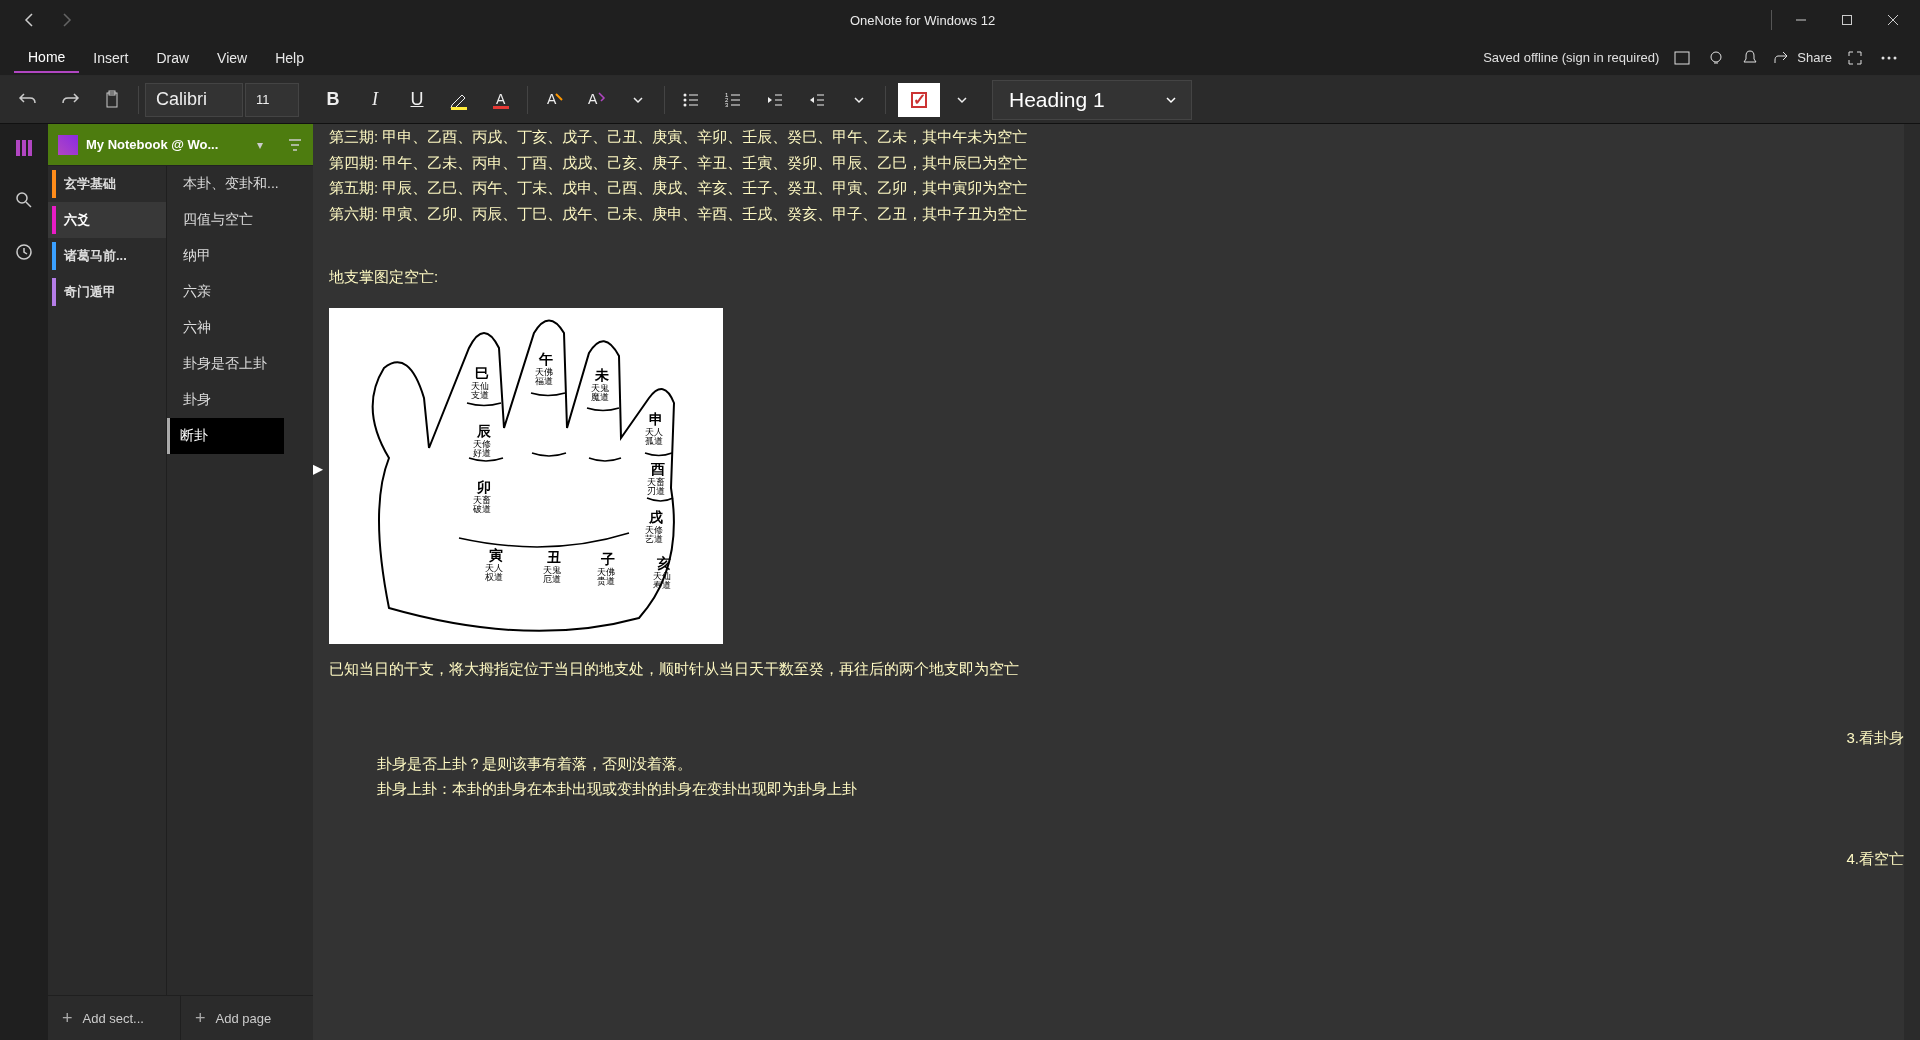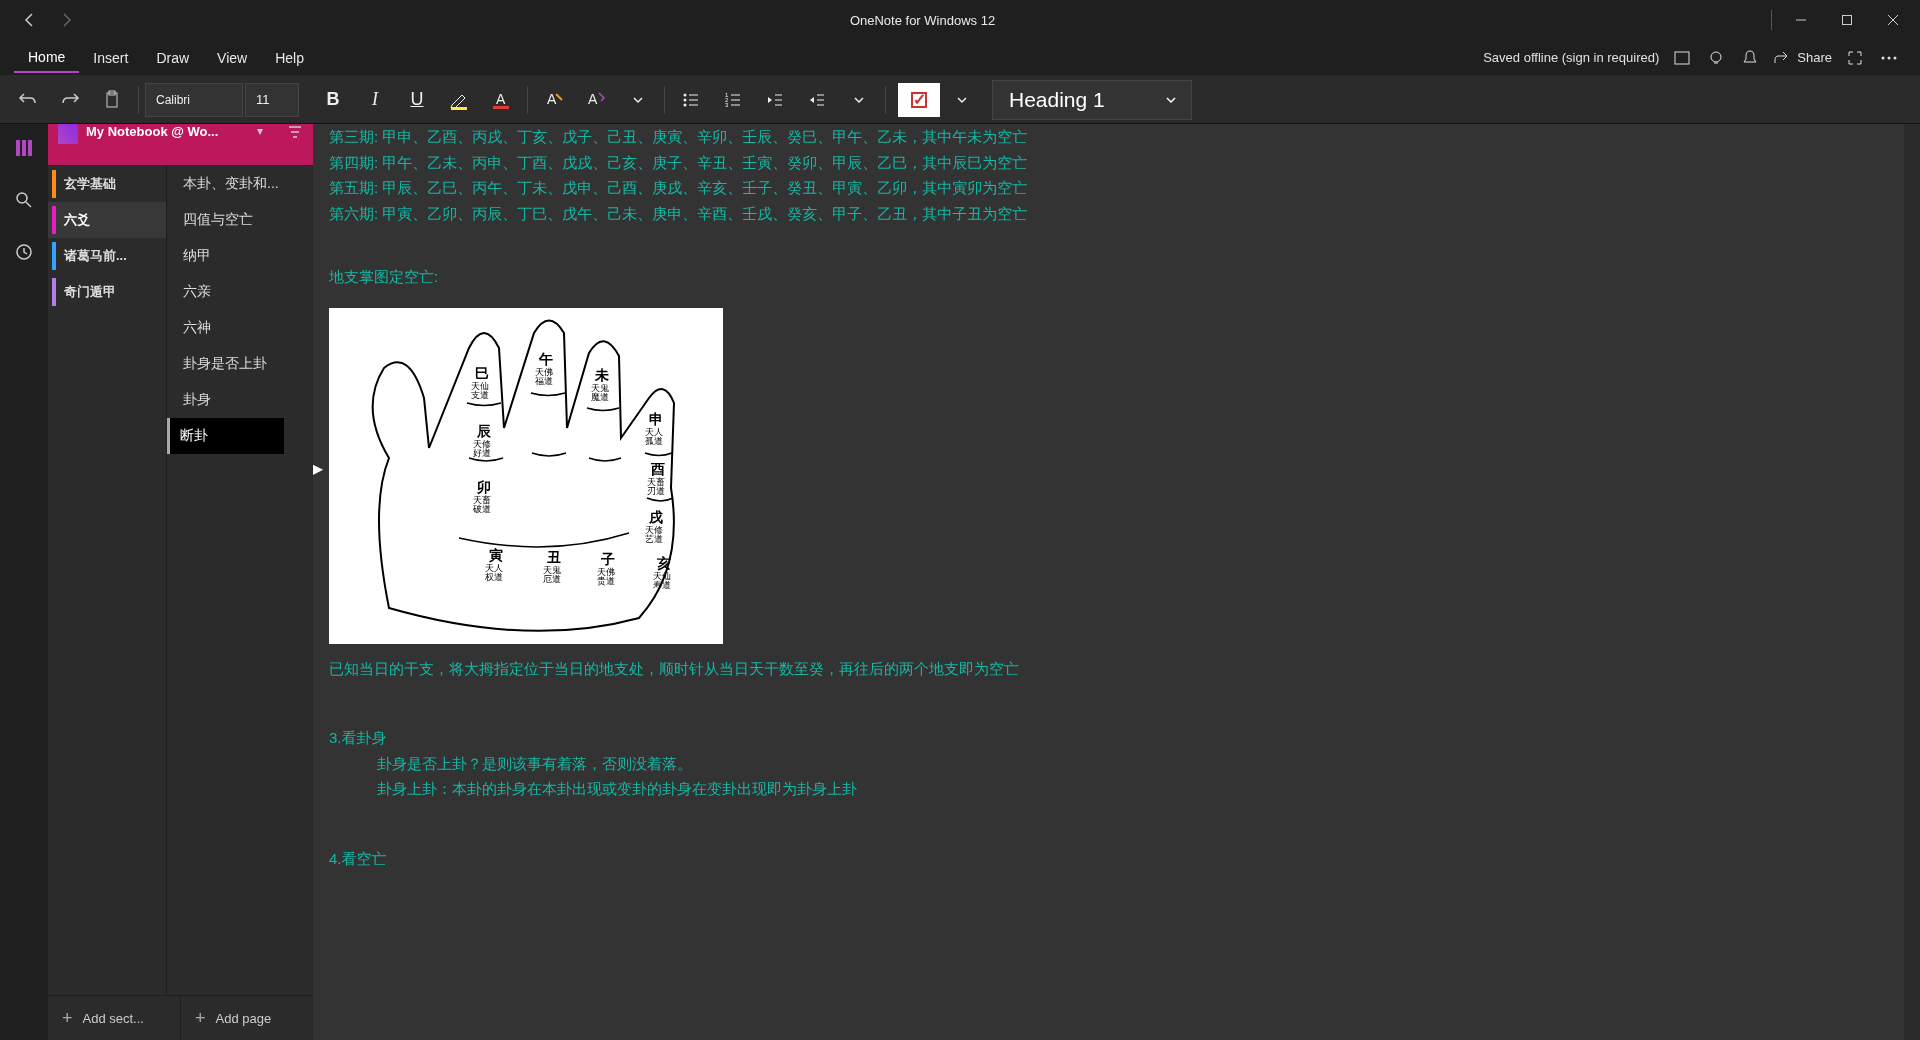--- a/index.html
+++ b/index.html
@@ -15,56 +15,56 @@
 
 .menubar { height: 36px; background:#1f1f1f; display:flex; align-items:center; padding:0 14px; border-bottom:1px solid #2a2a2a; }
 .menubar .menuitem { padding:6px 14px; font-size:14px; color:#e8e8e8; }
 .menubar .menuitem.active { border-bottom:2px solid #b146c2; color:#fff; }
 .menubar .spacer { flex:1; }
 .menubar .rightitem { display:flex; align-items:center; gap:8px; font-size:13px; color:#e0e0e0; padding:0 6px; }
 .menubar .iconbtn { width:34px; height:34px; display:flex;align-items:center;justify-content:center; color:#e0e0e0; }
 
 .toolbar { height: 48px; background:#2b2b2b; display:flex; align-items:center; padding:0 8px; gap:2px; border-bottom:1px solid #111; }
 .toolbar .histbtn { width:40px; height:40px; display:flex;align-items:center;justify-content:center; color:#ccc; }
-.toolbar .fontbox { width:98px; height:34px; background:#333; border:1px solid #444; display:flex;align-items:center; padding:0 10px; font-size:12px; color:#eee; }
+.toolbar .fontbox { width:98px; height:34px; background:#333; border:1px solid #444; display:flex;align-items:center; padding:0 10px; font-size:18px; color:#eee; }
 .toolbar .sizebox { width:54px; height:34px; background:#333; border:1px solid #444; display:flex;align-items:center; padding:0 10px; font-size:13px; color:#eee; margin-right:12px; }
 .toolbar .fmtbtn { width:40px; height:40px; display:flex;align-items:center;justify-content:center; color:#eee; }
 .toolbar .sep { width:1px; height:28px; background:#444; margin:0 4px; }
 .toolbar .tagbox { width:42px; height:34px; background:#fff; display:flex;align-items:center;justify-content:center; margin-left:6px; }
 .toolbar .tagcheck { width:16px; height:16px; border:2px solid #c33; position:relative; }
 .toolbar .tagcheck::after { content:"✓"; position:absolute; top:-4px; left:0; color:#c33; font-size:16px; font-weight:bold; }
 .toolbar .styledrop { height:40px; background:#333; border:1px solid #444; display:flex; align-items:center; padding:0 14px 0 16px; font-size:21px; color:#fff; gap:60px; margin-left:8px; }
 
 .workspace { display:flex; height: calc(100vh - 124px); }
 .rail { width:48px; background:#1f1f1f; display:flex; flex-direction:column; align-items:center; padding-top:8px; gap:20px; }
 .rail .railbtn { width:32px; height:32px; display:flex;align-items:center;justify-content:center; color:#ccc; }
 .rail .railbtn.active { color:#b146c2; }
 
 .navpane { width:265px; background:#2b2b2b; display:flex; flex-direction:column; }
-.nbheader { height:42px; display:flex; padding:0 10px; gap:8px; background:#be185d; border-bottom:1px solid #222; }
+.nbheader { height:42px; display:flex; align-items:center; padding:0 10px; gap:8px; background:#4d7c0f; border-bottom:1px solid #222; }
 .nbheader .nbicon { width:20px; height:20px; background:linear-gradient(45deg,#b146c2,#8a2be2); }
 .nbheader .nbname { flex:1; font-size:13px; color:#fff; font-weight:600; white-space:nowrap; overflow:hidden; text-overflow:ellipsis; }
 .nbheader .nbchev { color:#ccc; font-size:12px; }
 .nbheader .sortbtn { color:#ccc; font-size:14px; }
 .panes { flex:1; display:flex; }
 .sections { width:118px; background:#2b2b2b; }
 .pages { width:118px; background:#2b2b2b; border-left:1px solid #1f1f1f; }
 .section-item { height:36px; display:flex; align-items:center; padding:0 6px 0 4px; font-size:13px; color:#ddd; gap:8px; white-space:nowrap; overflow:hidden;font-weight:bold; }
 .section-item .stripe { width:4px; height:28px; }
 .section-item.active { background:#383838; color:#fff; }
 .page-item { height:36px; display:flex; align-items:center; padding:0 10px 0 16px; font-size:14px; color:#ddd; white-space:nowrap; overflow:hidden; }
 .page-item.active { background:#000000; color:#fff; border-left:3px solid #aaa; padding-left:10px; }
 .addbar { display:flex; border-top:1px solid #1f1f1f; }
 .addbtn { flex:1; height:44px; display:flex; align-items:center; gap:10px; padding:0 14px; color:#ccc; font-size:13px; }
 
 .content { flex:1; background:#333; position:relative; overflow:hidden; }
 .note-inner { padding: 0 0 40px 16px; }
-.note-inner p { font-size:15px; line-height:1.7; color:#14b8a6; margin:0; }
+.note-inner p { font-size:15px; line-height:1.7; color:#fef9c3; margin:0; }
 .note-inner .section-title { margin-top:30px; }
-.note-inner .heading-num { margin-top:44px; }
+.note-inner .heading-num { margin-top:44px;text-align:right; }
 .note-inner .indent { padding-left:48px; }
 
 .hand-image { width:394px; height:336px; background:#fff; margin-top:18px; position:relative; color:#000; }
 .hand-image .hl { position:absolute; font-size:14px; font-weight:bold; color:#000; text-align:center; line-height:1.1; }
 .hand-image .hs { position:absolute; font-size:9px; color:#000; text-align:center; line-height:1.1; }
 
 .expand-handle { position:absolute; left:-4px; top:332px; width:16px; height:24px; display:flex;align-items:center;justify-content:center; color:#fff; }
 
 .scrollbar-track { width:16px; background:#2b2b2b; }
 

